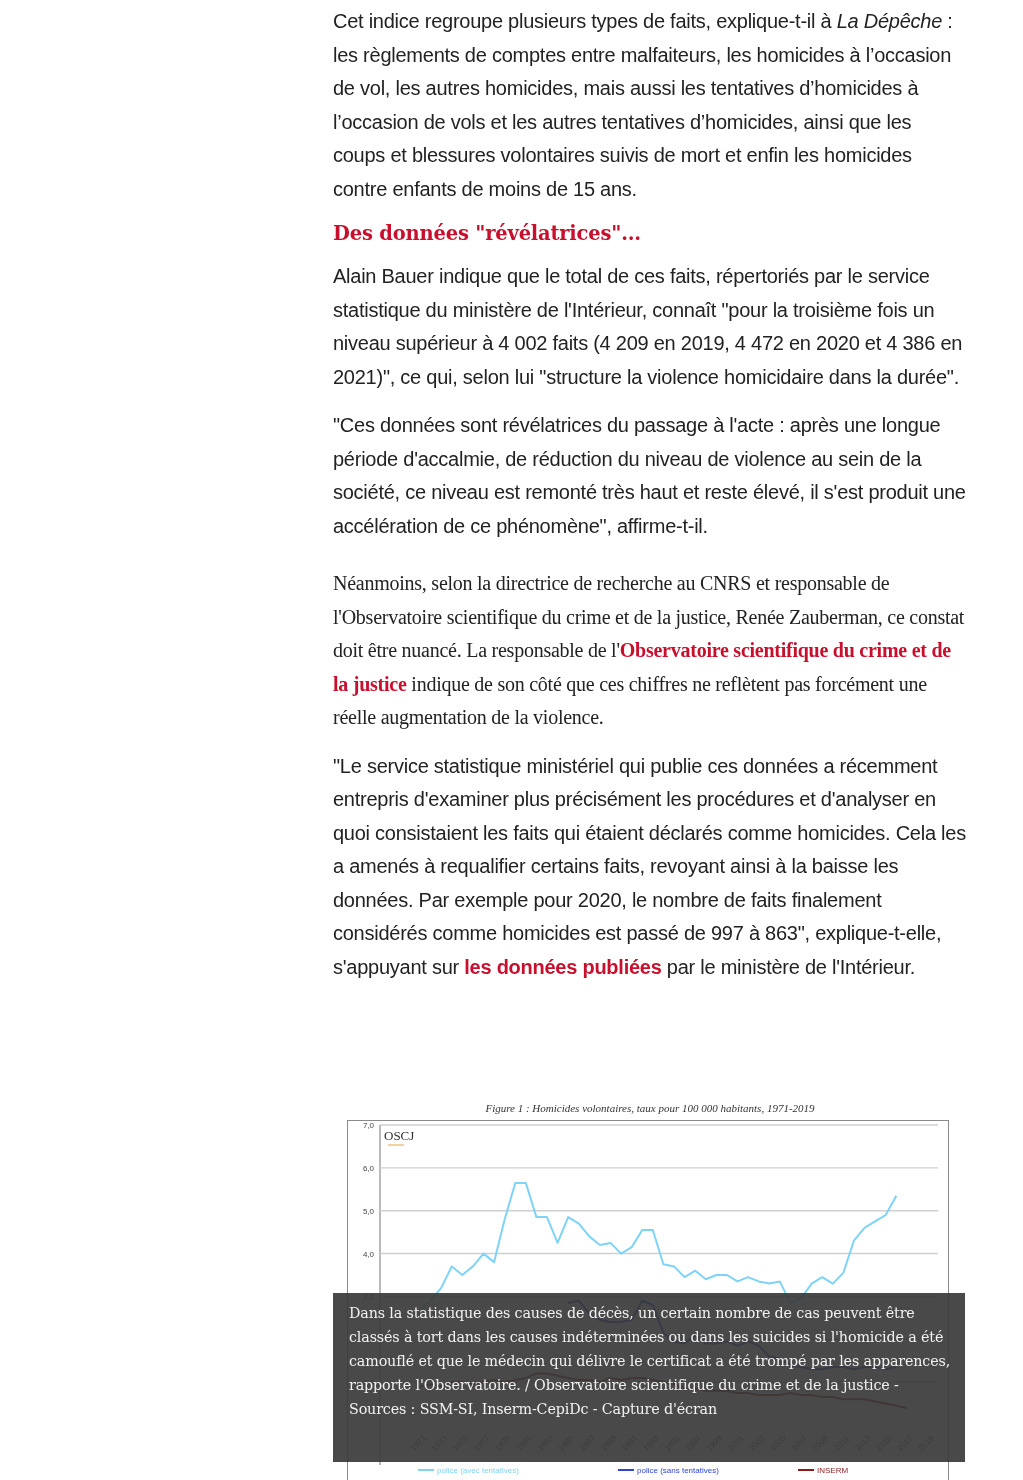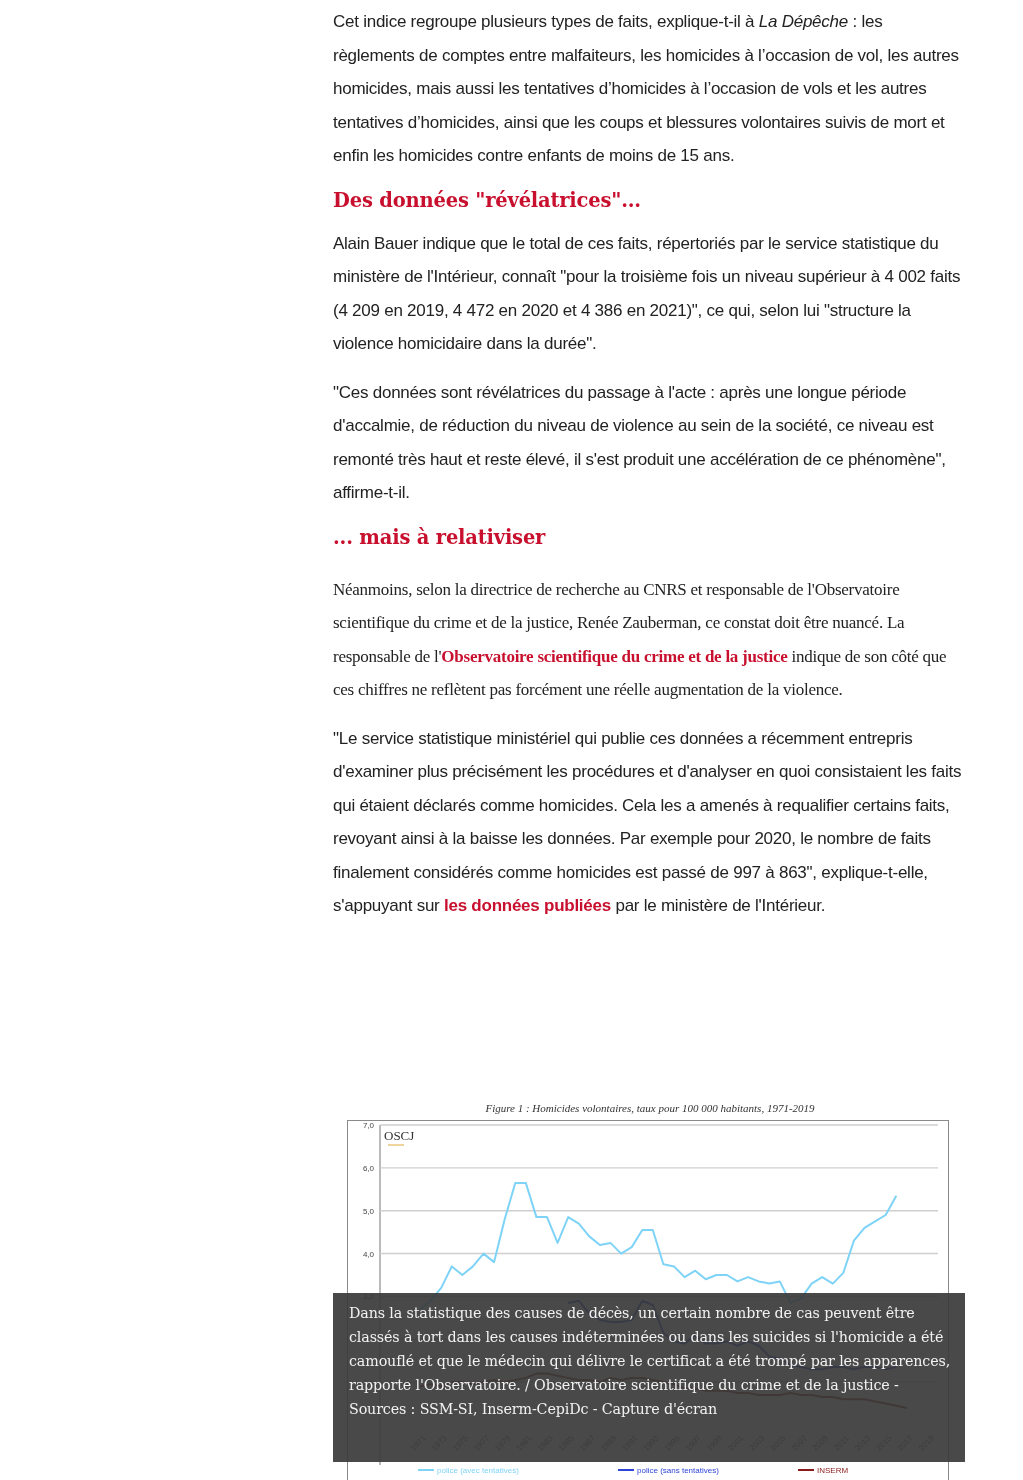--- a/index.html
+++ b/index.html
@@ -1,19 +1,19 @@
 <!DOCTYPE html>
 <html><head>
 <meta charset="utf-8">
 <style>
   html, body { margin:0; padding:0; background:#ffffff; }
   body { width:1023px; height:1480px; position:relative; overflow:hidden; }
   .article { position:absolute; left:333px; top:0; width:635px; color:#222222;
     font-family:"Liberation Sans", sans-serif; }
-  .p { font-size:17px; line-height:33.5px; margin:0; letter-spacing:-0.25px; }
+  .p { font-size:20px; line-height:33.5px; margin:0; letter-spacing:-0.25px; }
   .h2 { font-family:"DejaVu Serif", serif; font-weight:bold; color:#c8102e;
     font-size:19.5px; margin:0; letter-spacing:-0.2px; }
   .link { color:#c8102e; font-weight:bold; text-decoration:none; }
   em { font-style:italic; }
   .figure { position:absolute; left:335px; top:1080px; width:630px; height:432px;margin-top:16px; }
   .fig-title { position:absolute; left:0; width:630px; top:6px; text-align:center;
     font-family:"Liberation Serif", serif; font-style:italic; font-size:11px; color:#333; }
   .chart-frame { position:absolute; left:12px; top:24px; width:602px; height:392px;
     border:1px solid #8a8a8a; box-sizing:border-box; }
   .caption { position:absolute; left:333px; top:1293px; width:632px; height:169px;
@@ -28,21 +28,20 @@
   <p class="p" style="margin-top:5px;">
     <span>Cet indice regroupe plusieurs types de faits, explique-t-il à </span><em>La Dépêche</em><span> : les règlements de comptes entre malfaiteurs, les homicides à l’occasion de vol, les autres homicides, mais aussi les tentatives d’homicides à l’occasion de vols et les autres tentatives d’homicides, ainsi que les coups et blessures volontaires suivis de mort et enfin les homicides contre enfants de moins de 15 ans.</span>
   </p>
 
   <h2 class="h2" style="margin-top:16px;">Des données "révélatrices"...</h2>
 
   <p class="p" style="margin-top:15px;">Alain Bauer indique que le total de ces faits, répertoriés par le service statistique du ministère de l'Intérieur, connaît "pour la troisième fois un niveau supérieur à 4 002 faits (4 209 en 2019, 4 472 en 2020 et 4 386 en 2021)", ce qui, selon lui "structure la violence homicidaire dans la durée".</p>
 
   <p class="p" style="margin-top:15px;">"Ces données sont révélatrices du passage à l'acte : après une longue période d'accalmie, de réduction du niveau de violence au sein de la société, ce niveau est remonté très haut et reste élevé, il s'est produit une accélération de ce phénomène", affirme-t-il.</p>
 
-  <h2 class="h2" style="margin-top:16px;">... mais à relativiser</h2>
 
   <p class="p" style="margin-top:24px;font-family:Liberation Serif, serif;">
     <span>Néanmoins, selon la directrice de recherche au CNRS et responsable de l'Observatoire scientifique du crime et de la justice, Renée Zauberman, ce constat doit être nuancé. La responsable de l'</span><a class="link" href="#">Observatoire scientifique du crime et de la justice</a><span> indique de son côté que ces chiffres ne reflètent pas forcément une réelle augmentation de la violence.</span>
   </p>
 
   <p class="p" style="margin-top:15px;">
     <span>"Le service statistique ministériel qui publie ces données a récemment entrepris d'examiner plus précisément les procédures et d'analyser en quoi consistaient les faits qui étaient déclarés comme homicides. Cela les a amenés à requalifier certains faits, revoyant ainsi à la baisse les données. Par exemple pour 2020, le nombre de faits finalement considérés comme homicides est passé de 997 à 863", explique-t-elle, s'appuyant sur </span><a class="link" href="#">les données publiées</a><span> par le ministère de l'Intérieur.</span>
   </p>
 </div>
 

